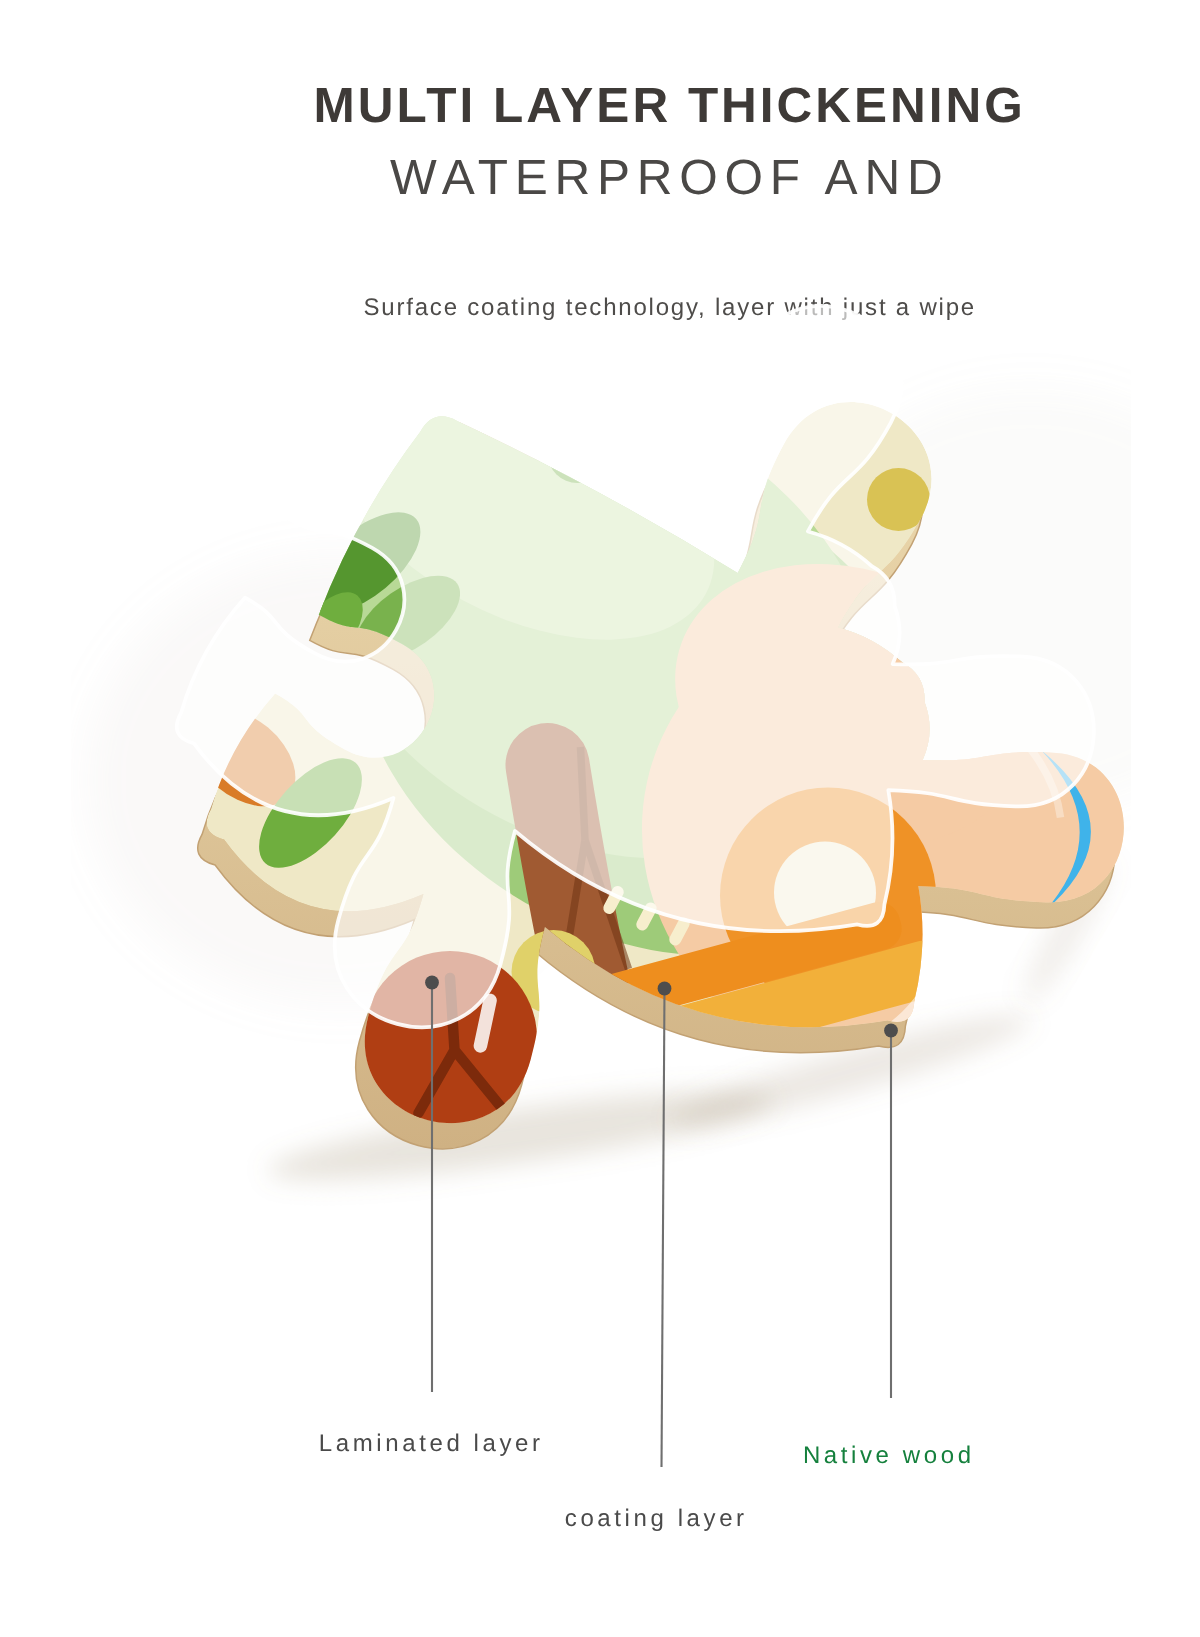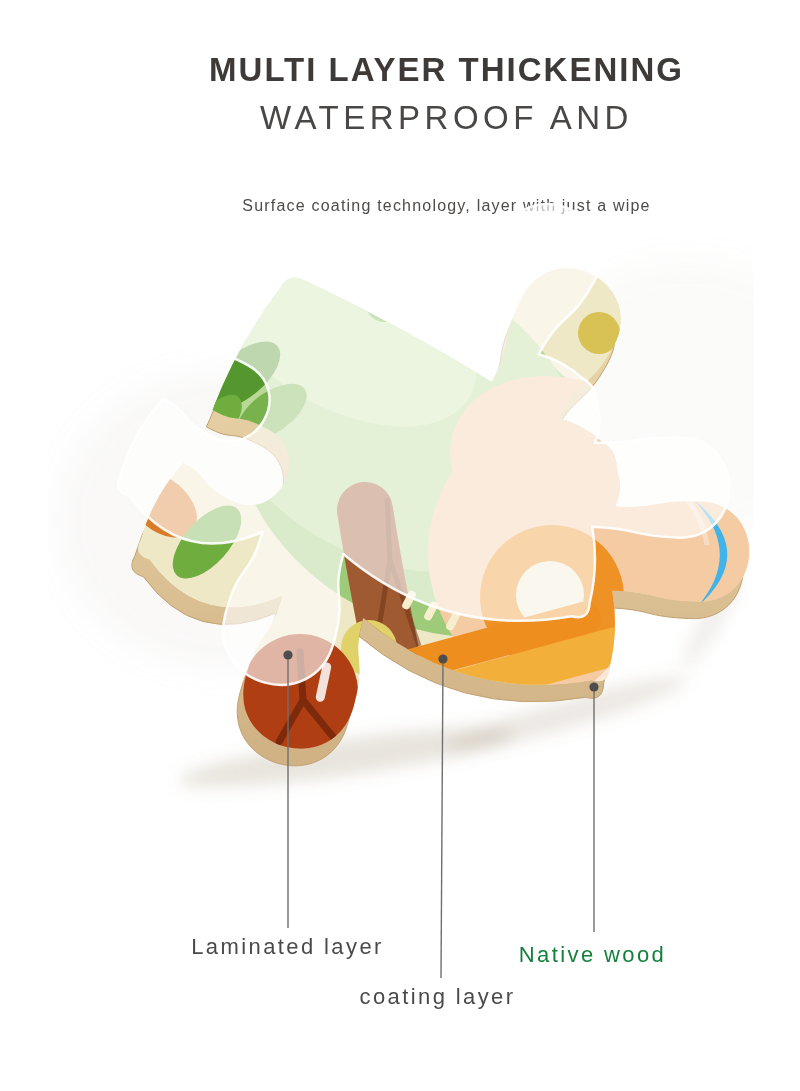--- a/index.html
+++ b/index.html
@@ -17,21 +17,21 @@
     position:absolute;left:0;top:99px;width:800px;
     font-size:33px;font-weight:400;letter-spacing:4.5px;line-height:37px;
   }
   .tagline{
     position:absolute;left:0;top:197px;width:800px;
     font-size:16px;font-weight:400;letter-spacing:1.2px;
   }
   .scene{position:absolute;left:0;top:0;width:800px;height:1091px;}
   .leader-label{
     position:absolute;transform:translate(-50%,-50%);
-    font-size:22px;letter-spacing:2.4px;white-space:nowrap;
+    font-size:16px;letter-spacing:2.4px;white-space:nowrap;margin-top:16px;
   }
 </style>
 </head>
 <body>
 
 <div class="stage">
 
   <div class="hdr">
     <h1 class="title" style="color: rgb(62, 58, 55);">MULTI LAYER THICKENING</h1>
     <div class="subtitle" style="color: rgb(74, 72, 70);">

